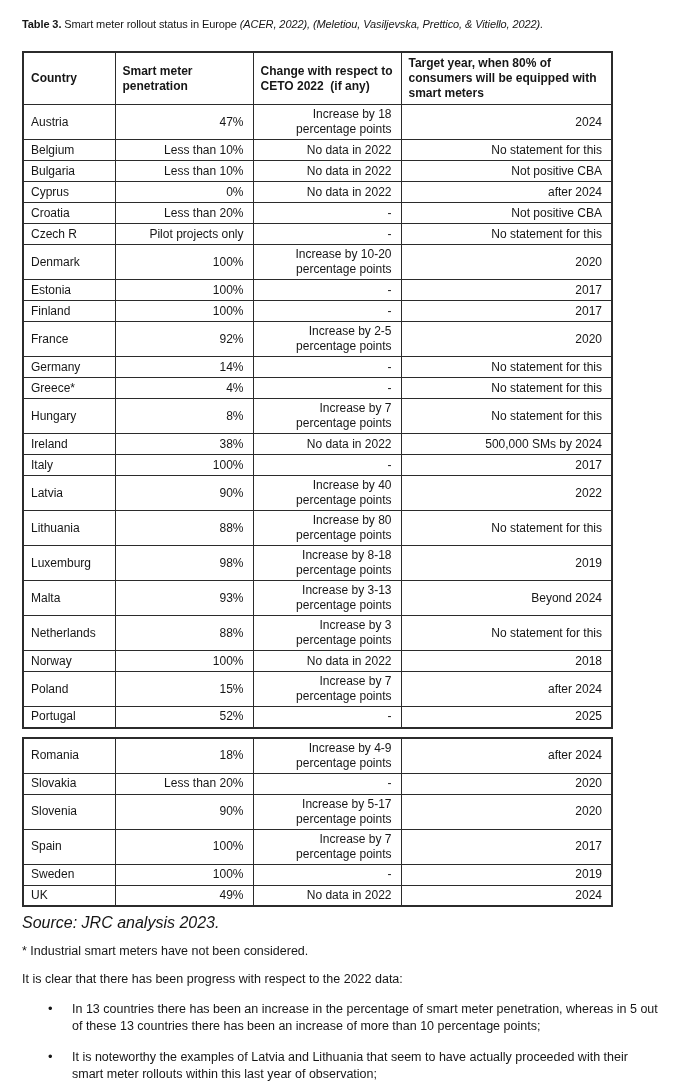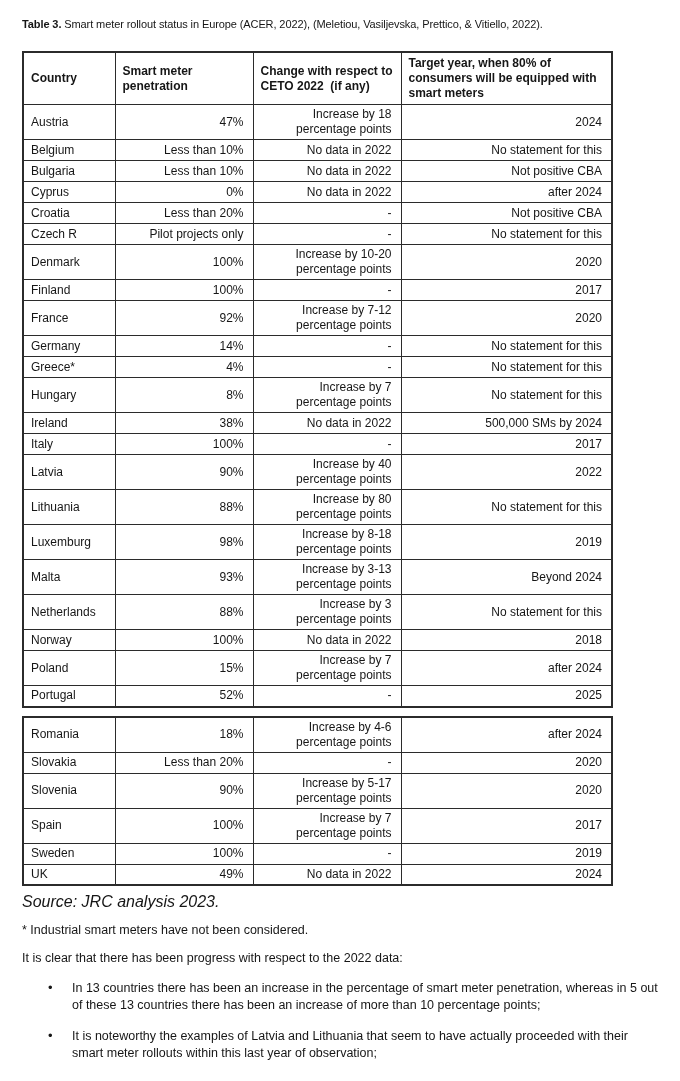--- a/index.html
+++ b/index.html
@@ -6,21 +6,21 @@
   body{
     width:680px;height:1081px;overflow:hidden;background:#ffffff;
     font-family:"Liberation Sans",sans-serif;color:#161616;
     -webkit-font-smoothing:antialiased;
   }
   .page{padding:17px 22px 0 22px;box-sizing:border-box;}
 
   
   .caption{font-size:11px;line-height:15px;margin:0 0 19px 0;letter-spacing:-0.1px;}
   .caption .cap-label{font-weight:bold;}
-  .caption .cap-cit{margin-top:44px;}
+  .caption .cap-cit{font-style:italic;margin-top:44px;}
 
   
   table.smt{
     border-collapse:collapse;width:589px;table-layout:fixed;
     border:2px solid #2b2b2b;
   }
   table.smt.block2{margin-top:8px;}
   table.smt th, table.smt td{
     border:1.5px solid #2b2b2b;
     font-size:12px;line-height:15px;
@@ -118,30 +118,36 @@
         <tr class="tall">
           <td class="td-country">Denmark</td>
           <td class="td-pen">100%</td>
           <td class="td-change">
             <div class="chg-em">Increase by 10-20</div>
             <div class="chg-detail">percentage points</div>
           </td>
           <td class="td-target">2020</td>
         </tr>
         <tr class="short">
+          <td class="td-country">Estonia</td>
+          <td class="td-pen">100%</td>
+          <td class="td-change">-</td>
+          <td class="td-target">2017</td>
+        </tr>
+        <tr class="short">
           <td class="td-country">Finland</td>
           <td class="td-pen">100%</td>
           <td class="td-change">-</td>
           <td class="td-target">2017</td>
         </tr>
         <tr class="tall">
           <td class="td-country">France</td>
           <td class="td-pen">92%</td>
           <td class="td-change">
-            <div class="chg-em">Increase by 7-12</div>
+            <div class="chg-em">Increase by 2-5</div>
             <div class="chg-detail">percentage points</div>
           </td>
           <td class="td-target">2020</td>
         </tr>
         <tr class="short">
           <td class="td-country">Germany</td>
           <td class="td-pen">14%</td>
           <td class="td-change">-</td>
           <td class="td-target">No statement for this</td>
         </tr>
@@ -246,21 +252,21 @@
       <col style="width:92px">
         <col style="width:138px">
         <col style="width:148px">
         <col style="width:211px">
     </colgroup>
     <tbody id="tbody-block-2">
         <tr class="tall">
           <td class="td-country">Romania</td>
           <td class="td-pen">18%</td>
           <td class="td-change">
-            <div class="chg-em">Increase by 4-6</div>
+            <div class="chg-em">Increase by 4-9</div>
             <div class="chg-detail">percentage points</div>
           </td>
           <td class="td-target">after 2024</td>
         </tr>
         <tr class="short">
           <td class="td-country">Slovakia</td>
           <td class="td-pen">Less than 20%</td>
           <td class="td-change">-</td>
           <td class="td-target">2020</td>
         </tr>

